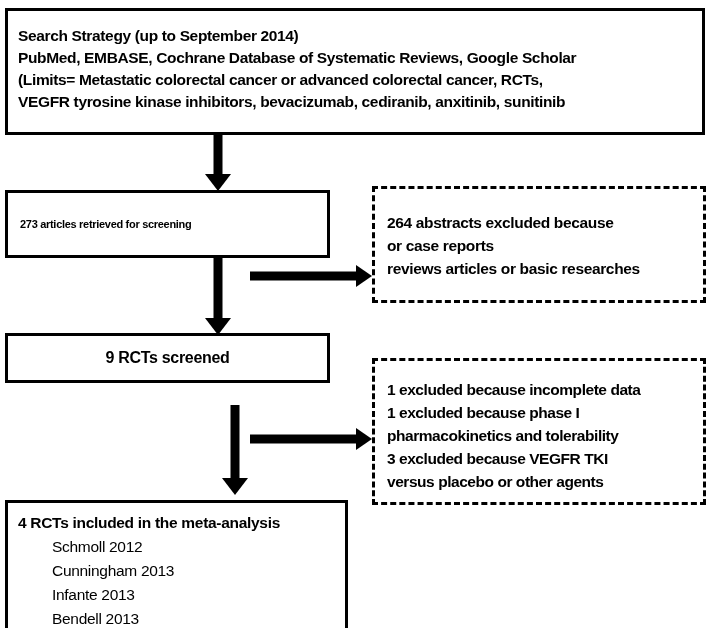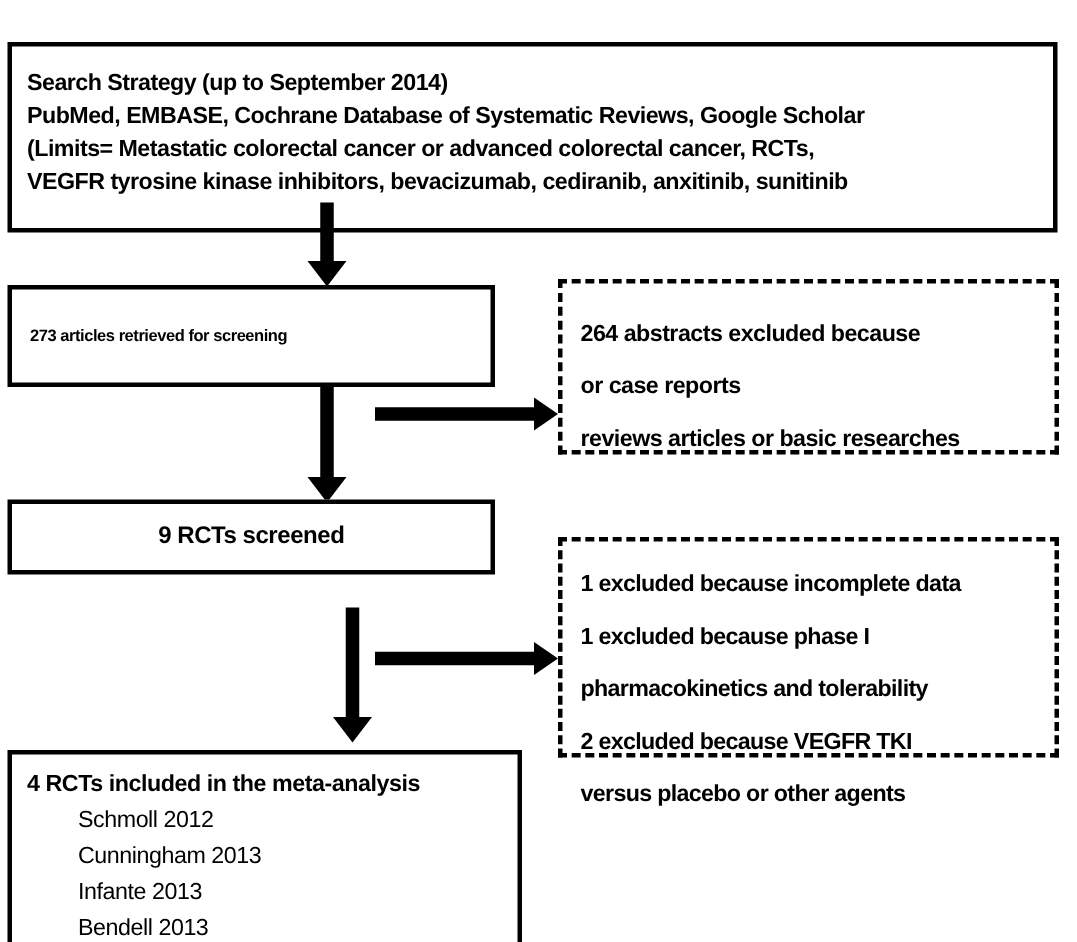--- a/index.html
+++ b/index.html
@@ -31,37 +31,35 @@
     background: #ffffff;
     display: flex;
     flex-direction: column;
     justify-content: center;
   }
   .solid-box {
     border: 3px solid #000000;
   }
   .dashed-box {
     border: 3px dashed #000000;
-    gap: 12px;
   }
 
   .node .line {
     display: block;
     white-space: nowrap;
   }
 
   
   #node-search {
     left: 5px;
     top: 8px;
     width: 700px;
     height: 127px;
     padding: 6px 0 6px 10px;
     justify-content: flex-start;
-    margin-top: 20px;
   }
   #node-search .line {
     font-size: 15.5px;
     line-height: 22px;
     font-weight: bold;
     letter-spacing: -0.35px;
   }
   #node-search .line:first-child { margin-top: 8px; }
 
   #node-retrieved {
@@ -267,21 +265,21 @@
   </div>
 
   <div class="node solid-box" id="node-screened">
     <span class="line">9 RCTs screened</span>
   </div>
 
   <div class="node dashed-box" id="node-excluded-2">
     <span class="line">1 excluded because incomplete data</span>
     <span class="line">1 excluded because phase I</span>
     <span class="line">pharmacokinetics and tolerability</span>
-    <span class="line">2 excluded because VEGFR TKI</span>
+    <span class="line">3 excluded because VEGFR TKI</span>
     <span class="line">versus placebo or other agents</span>
   </div>
 
   <div class="arrow arrow-h" id="arrow-to-excluded-2">
     <span class="shaft"></span>
     <span class="head"></span>
   </div>
 
   <div class="arrow arrow-v" id="arrow-screened-to-included">
     <span class="shaft"></span>

